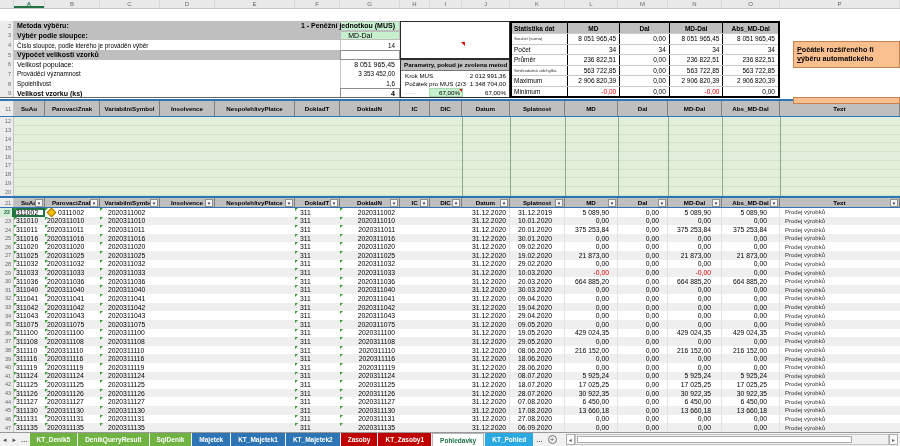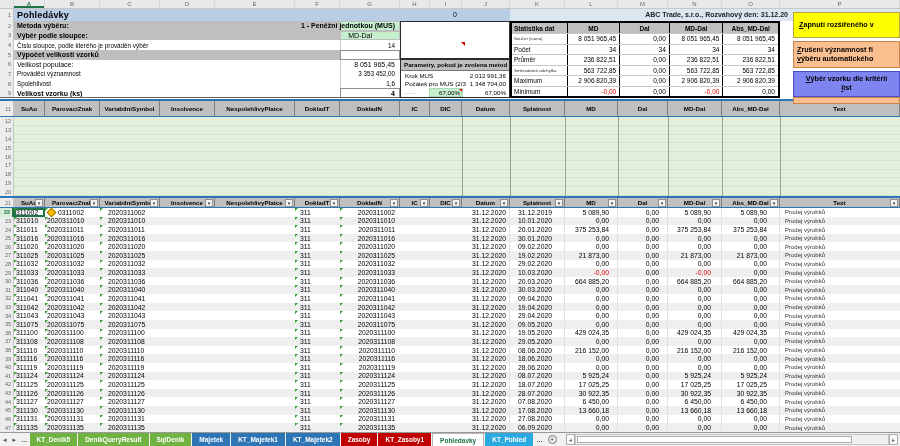--- a/index.html
+++ b/index.html
@@ -123,30 +123,20 @@
       <div class="cl" style="width: 32px;">I</div>
       <div class="cl" style="width: 48px;">J</div>
       <div class="cl" style="width: 55px;">K</div>
       <div class="cl" style="width: 53px;">L</div>
       <div class="cl" style="width: 50px;">M</div>
       <div class="cl" style="width: 54px;">N</div>
       <div class="cl" style="width: 58px;">O</div>
       <div class="cl" style="width: 120px;">P</div>
     </div>
 
-  <div class="ab" id="title-row">
-    <div class="ab t-left">
-      <div class="gut">1</div>
-      <span class="page-title">Pohledávky</span>
-    </div>
-    <div class="ab t-right">
-      <span class="company">ABC Trade, s.r.o., Rozvahový den: 31.12.20</span>
-    </div>
-    <div class="ab h1-val">0</div>
-  </div>
 
   <div class="ab" id="setup">
     <div class="srow gray-bg fs7">
       <div class="gut">2</div>
       <div class="greenbox"></div>
       <span class="lab bold">Metoda výběru:</span>
       <span class="val bold">1 - Peněžní jednotkou (MUS)</span>
     </div>
     <div class="srow gray-bg fs7">
       <div class="gut">3</div>
@@ -264,30 +254,23 @@
         <div class="strow sm">
           <div class="stc lab" style="width: 55px;">Minimum</div>
           <div class="stc num bl red" style="width: 53px;">-0,00</div>
           <div class="stc num bl" style="width: 50px;">0,00</div>
           <div class="stc num bl red" style="width: 54px;">-0,00</div>
           <div class="stc num bl" style="width: 56px;">0,00</div>
         </div>
       </div>
   </div>
 
-  <div class="ab abtn" id="btn1">
-    <span class="ln">Zapnutí rozšířeného v</span>
-  </div>
   <div class="ab abtn" id="btn2">
-    <span class="ln">Zrušení významnost fi</span>
+    <span class="ln">Počátek rozšířeného fi</span>
     <span class="ln">výběru automatického</span>
-  </div>
-  <div class="ab abtn" id="btn3">
-    <span class="ln">Výběr vzorku dle kritérií</span>
-    <span class="ln" style="text-decoration:none">list</span>
   </div>
   <div class="ab abtn" id="btn4"></div>
 
   <div class="ab" id="blue-line"></div>
   <div class="ab hdr" id="hdr11">
       <div class="gut">11</div>
       <div class="hc" style="width: 31px;">
         <span>SuAu</span>
       </div>
       <div class="hc" style="width: 55px;">

